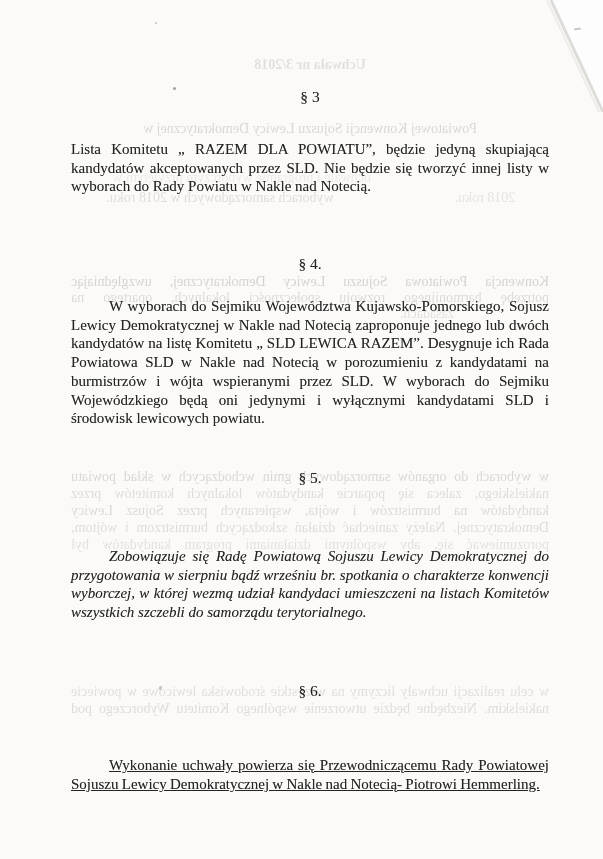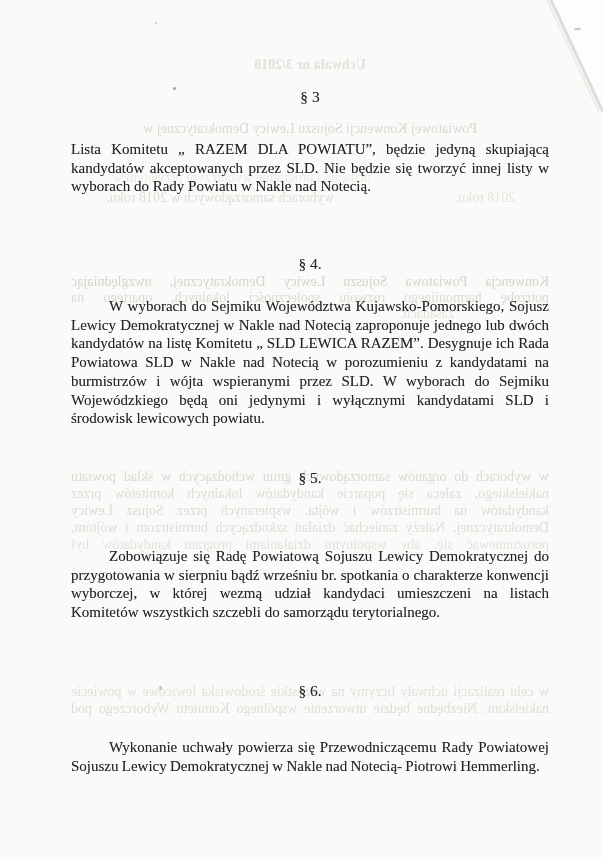--- a/index.html
+++ b/index.html
@@ -33,23 +33,23 @@
   .content .para {
     font-size: 15px; line-height: 18.7px;
     text-align: justify;
   }
   .content .para.indent { text-indent: 38px; }
   .h3 { top: 88px; }
   .p3 { top: 140px; }
   .h4 { top: 255px; }
   .p4 { top: 297px; }
   .h5 { top: 469px; }
-  .p5 { top: 547px; }
+  .p5 { top: 547px; font-style: italic; }
   .h6 { top: 682px; }
-  .p6 { top: 738px; word-spacing: -0.5px; }
+  .p6 { top: 756px; word-spacing: -0.5px; text-decoration: underline; }
 
   
   .ghost {
     position: absolute;
     left: 71px; width: 478px;
     transform: scaleX(-1);
     color: #8f897f;
     font-size: 14px; line-height: 16px;
     filter: blur(0.7px);
     z-index: 1;

